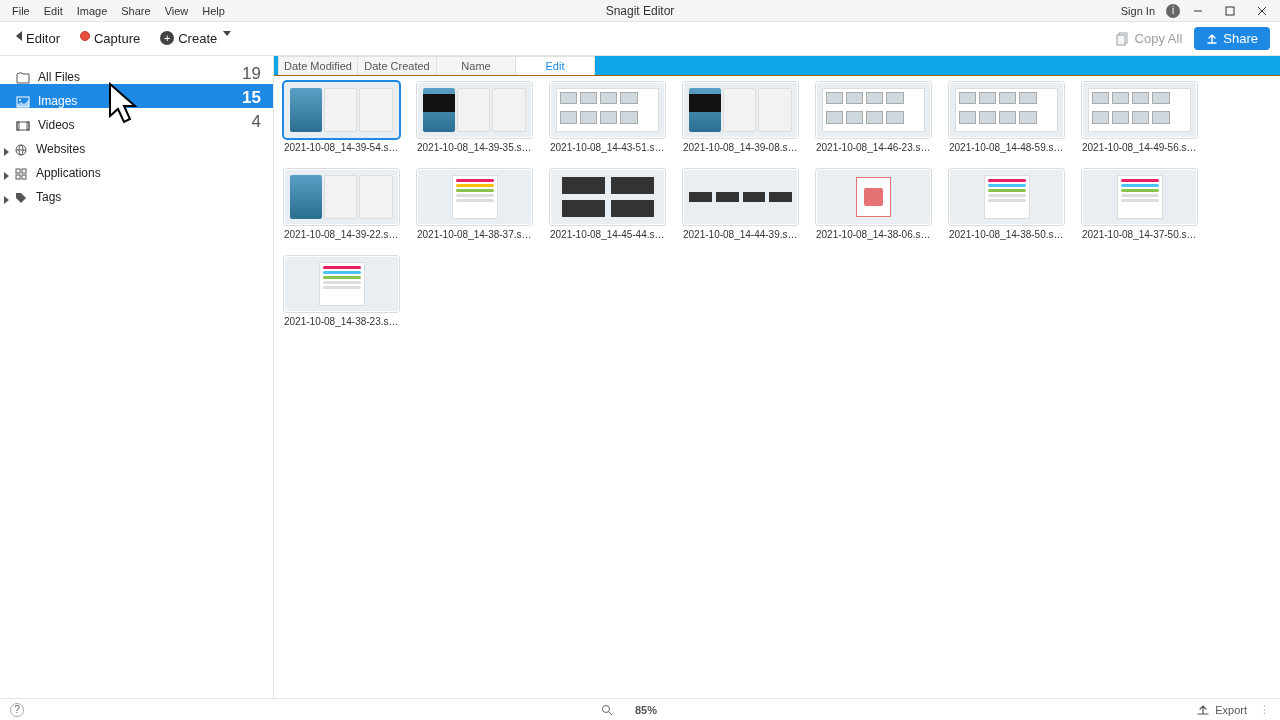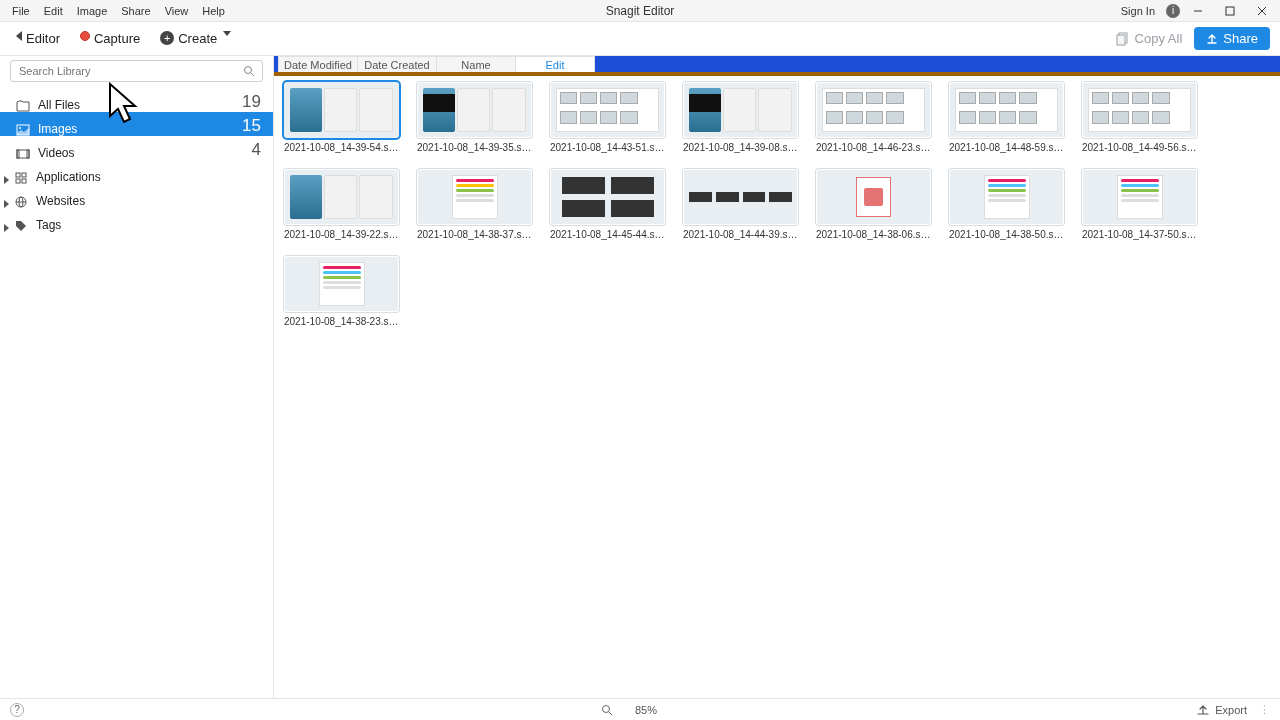--- a/index.html
+++ b/index.html
@@ -32,47 +32,47 @@
   .sidebar { width: 274px; border-right: 1px solid #e5e5e5; display:flex; flex-direction:column; padding-top:4px; }
   .search-wrap { padding: 0 10px 6px 10px; }
   .search { width:100%; height:22px; border:1px solid #d0d0d0; border-radius:3px; padding: 0 22px 0 8px; font-size:11px; color:#999; background:#fff; position:relative; }
   .search-box { position:relative; }
   .search-box .mag { position:absolute; right:8px; top:50%; transform:translateY(-50%); color:#888; }
 
   .side-item { height:24px; display:flex; align-items:flex-end; padding: 0 12px 0 16px; font-size:12px; color:#222; }
   .side-item .icn { width:14px; margin-right:8px; color:#555; display:flex; align-items:center; justify-content:center;}
   .side-item .cnt { margin-left:auto; color:#555; font-size:17px; }
   .side-item.active { background:#1e88e5; color:#fff; }
-  .side-item.active .icn, .side-item.active .cnt { color:#fff; }
+  .side-item.active .icn, .side-item.active .cnt { color:#fff;font-weight:bold; }
   .side-item .tri { width:0;height:0;border-top:4px solid transparent;border-bottom:4px solid transparent;border-left:5px solid #555; margin-right:5px; margin-left:-12px;}
 
   
   .content { flex:1; display:flex; flex-direction:column; background:#fff; }
-  .sort-tabs { height:20px; display:flex; align-items:flex-end; font-size:11px; color:#555; border-bottom:4px solid #a16207; padding-left:4px; background:#1d4ed8;}
+  .sort-tabs { height:20px; display:flex; align-items:flex-end; font-size:11px; color:#555; border-bottom:1px solid #a16207; padding-left:4px; background:#0ea5e9;}
   .sort-tabs .tab { width:80px; height:100%; display:flex; align-items:center; justify-content:center; border:1px solid #e0e0e0; border-bottom:none; margin-right:-1px; background:#f5f5f5; }
   .sort-tabs .tab.selected { background:#fff; color:#1e88e5; }
 
   .grid { flex:1; padding: 6px 10px; display:flex; flex-wrap:wrap; align-content:flex-start; gap: 16px 18px; overflow:auto; }
   .thumb { width: 115px; display:flex; flex-direction:column; align-items:center; }
   .thumb .imgbox { width:100%; height:56px; border-radius:3px; background:#e9eef2; box-shadow: 0 0 0 1px #d7dde1, inset 0 0 0 1px #fff; display:flex; align-items:center; justify-content:center; overflow:hidden; }
   .thumb .label { margin-top:4px; font-size:10px; color:#333; white-space:nowrap; overflow:hidden; text-overflow:ellipsis; max-width:100%; text-align:center;}
   .thumb.selected .imgbox { box-shadow: 0 0 0 2px #1e88e5; }
 
   
   .pv { display:flex; width:90%; height:80%; gap:2px; }
   .pv .col { flex:1; background:linear-gradient(#5aa0c4,#2a6f90); border-radius:2px; }
   .pv .col.light { background:#f2f2f2; border:1px solid #ddd; }
   .pv .col .dark { width:100%; height:40%; background:#111; margin-top:20%; }
   .pv2 { width:90%; height:80%; background:#fff; border:1px solid #ddd; display:flex; flex-direction:column; gap:2px; padding:3px;}
   .pv2 .line { height:3px; border-radius:2px; }
 
   
   .statusbar { height:22px; border-top:1px solid #e5e5e5; display:flex; align-items:center; font-size:11px; color:#555; padding: 0 10px; }
   .statusbar .q { width:14px;height:14px;border:1px solid #aaa;border-radius:50%;display:flex;align-items:center;justify-content:center;font-size:10px;color:#666; }
-  .statusbar .center { position:absolute; left:50%; transform:translateX(-50%); display:flex; align-items:center; gap:22px;}
+  .statusbar .center { position:absolute; left:50%; transform:translateX(-50%); display:flex; align-items:center; gap:22px;font-weight:bold;}
   .statusbar { position:relative; }
   .statusbar .right { margin-left:auto; display:flex; align-items:center; gap:6px; }
   .statusbar .chev-down-sm { border-top-color:#666; }
 
   
   .cursor { position:absolute; width:32px; height:48px; pointer-events:none; z-index:100; }
 
   svg { display:block; }
 </style>
 </head>
@@ -139,29 +139,20 @@
     <svg width="12" height="12" viewBox="0 0 12 12">
         <path d="M6 9V2M3 5l3-3 3 3M2 10h8" fill="none" stroke="#fff" stroke-width="1.4" stroke-linecap="round"></path>
       </svg>
     <span>Share</span>
   </div>
 </div>
 
 <div class="body">
 
   <div class="sidebar">
-    <div class="search-wrap">
-      <div class="search-box">
-        <input class="search" placeholder="Search Library" style="">
-        <svg class="mag" width="12" height="12" viewBox="0 0 12 12">
-            <circle cx="5" cy="5" r="3.5" fill="none" stroke="#888"></circle>
-            <line x1="8" y1="8" x2="11" y2="11" stroke="#888"></line>
-          </svg>
-      </div>
-    </div>
 
     <div class="side-item">
       <span class="icn">
         <svg width="14" height="12" viewBox="0 0 14 12">
             <path d="M1 2l2-1h3l1 1h6v9H1z" fill="none" stroke="#555"></path>
           </svg>
       </span>
       <span>All Files</span>
       <span class="cnt">19</span>
     </div>
@@ -179,43 +170,43 @@
     <div class="side-item">
       <span class="icn">
         <svg width="14" height="12" viewBox="0 0 14 12">
             <rect x="1" y="2" width="12" height="8" fill="none" stroke="#555"></rect>
             <rect x="1" y="2" width="2" height="8" fill="none" stroke="#555"></rect>
             <rect x="11" y="2" width="2" height="8" fill="none" stroke="#555"></rect>
           </svg>
       </span>
       <span>Videos</span>
       <span class="cnt">4</span>
+    </div>
+    <div class="side-item">
+      <span class="tri"></span>
+      <span class="icn">
+        <svg width="12" height="12" viewBox="0 0 12 12">
+            <circle cx="6" cy="6" r="5" fill="none" stroke="#555"></circle>
+            <ellipse cx="6" cy="6" rx="2" ry="5" fill="none" stroke="#555"></ellipse>
+            <line x1="1" y1="6" x2="11" y2="6" stroke="#555"></line>
+          </svg>
+      </span>
+      <span>Websites</span>
     </div>
     <div class="side-item">
       <span class="tri"></span>
       <span class="icn">
         <svg width="12" height="12" viewBox="0 0 12 12">
             <rect x="1" y="1" width="4" height="4" fill="none" stroke="#555"></rect>
             <rect x="7" y="1" width="4" height="4" fill="none" stroke="#555"></rect>
             <rect x="1" y="7" width="4" height="4" fill="none" stroke="#555"></rect>
             <rect x="7" y="7" width="4" height="4" fill="none" stroke="#555"></rect>
           </svg>
       </span>
       <span>Applications</span>
-    </div>
-    <div class="side-item">
-      <span class="tri"></span>
-      <span class="icn">
-        <svg width="12" height="12" viewBox="0 0 12 12">
-            <circle cx="6" cy="6" r="5" fill="none" stroke="#555"></circle>
-            <ellipse cx="6" cy="6" rx="2" ry="5" fill="none" stroke="#555"></ellipse>
-            <line x1="1" y1="6" x2="11" y2="6" stroke="#555"></line>
-          </svg>
-      </span>
-      <span>Websites</span>
     </div>
     <div class="side-item">
       <span class="tri"></span>
       <span class="icn">
         <svg width="12" height="12" viewBox="0 0 12 12">
             <path d="M1 1h5l5 5-5 5-5-5z" fill="#555"></path>
           </svg>
       </span>
       <span>Tags</span>
     </div>

